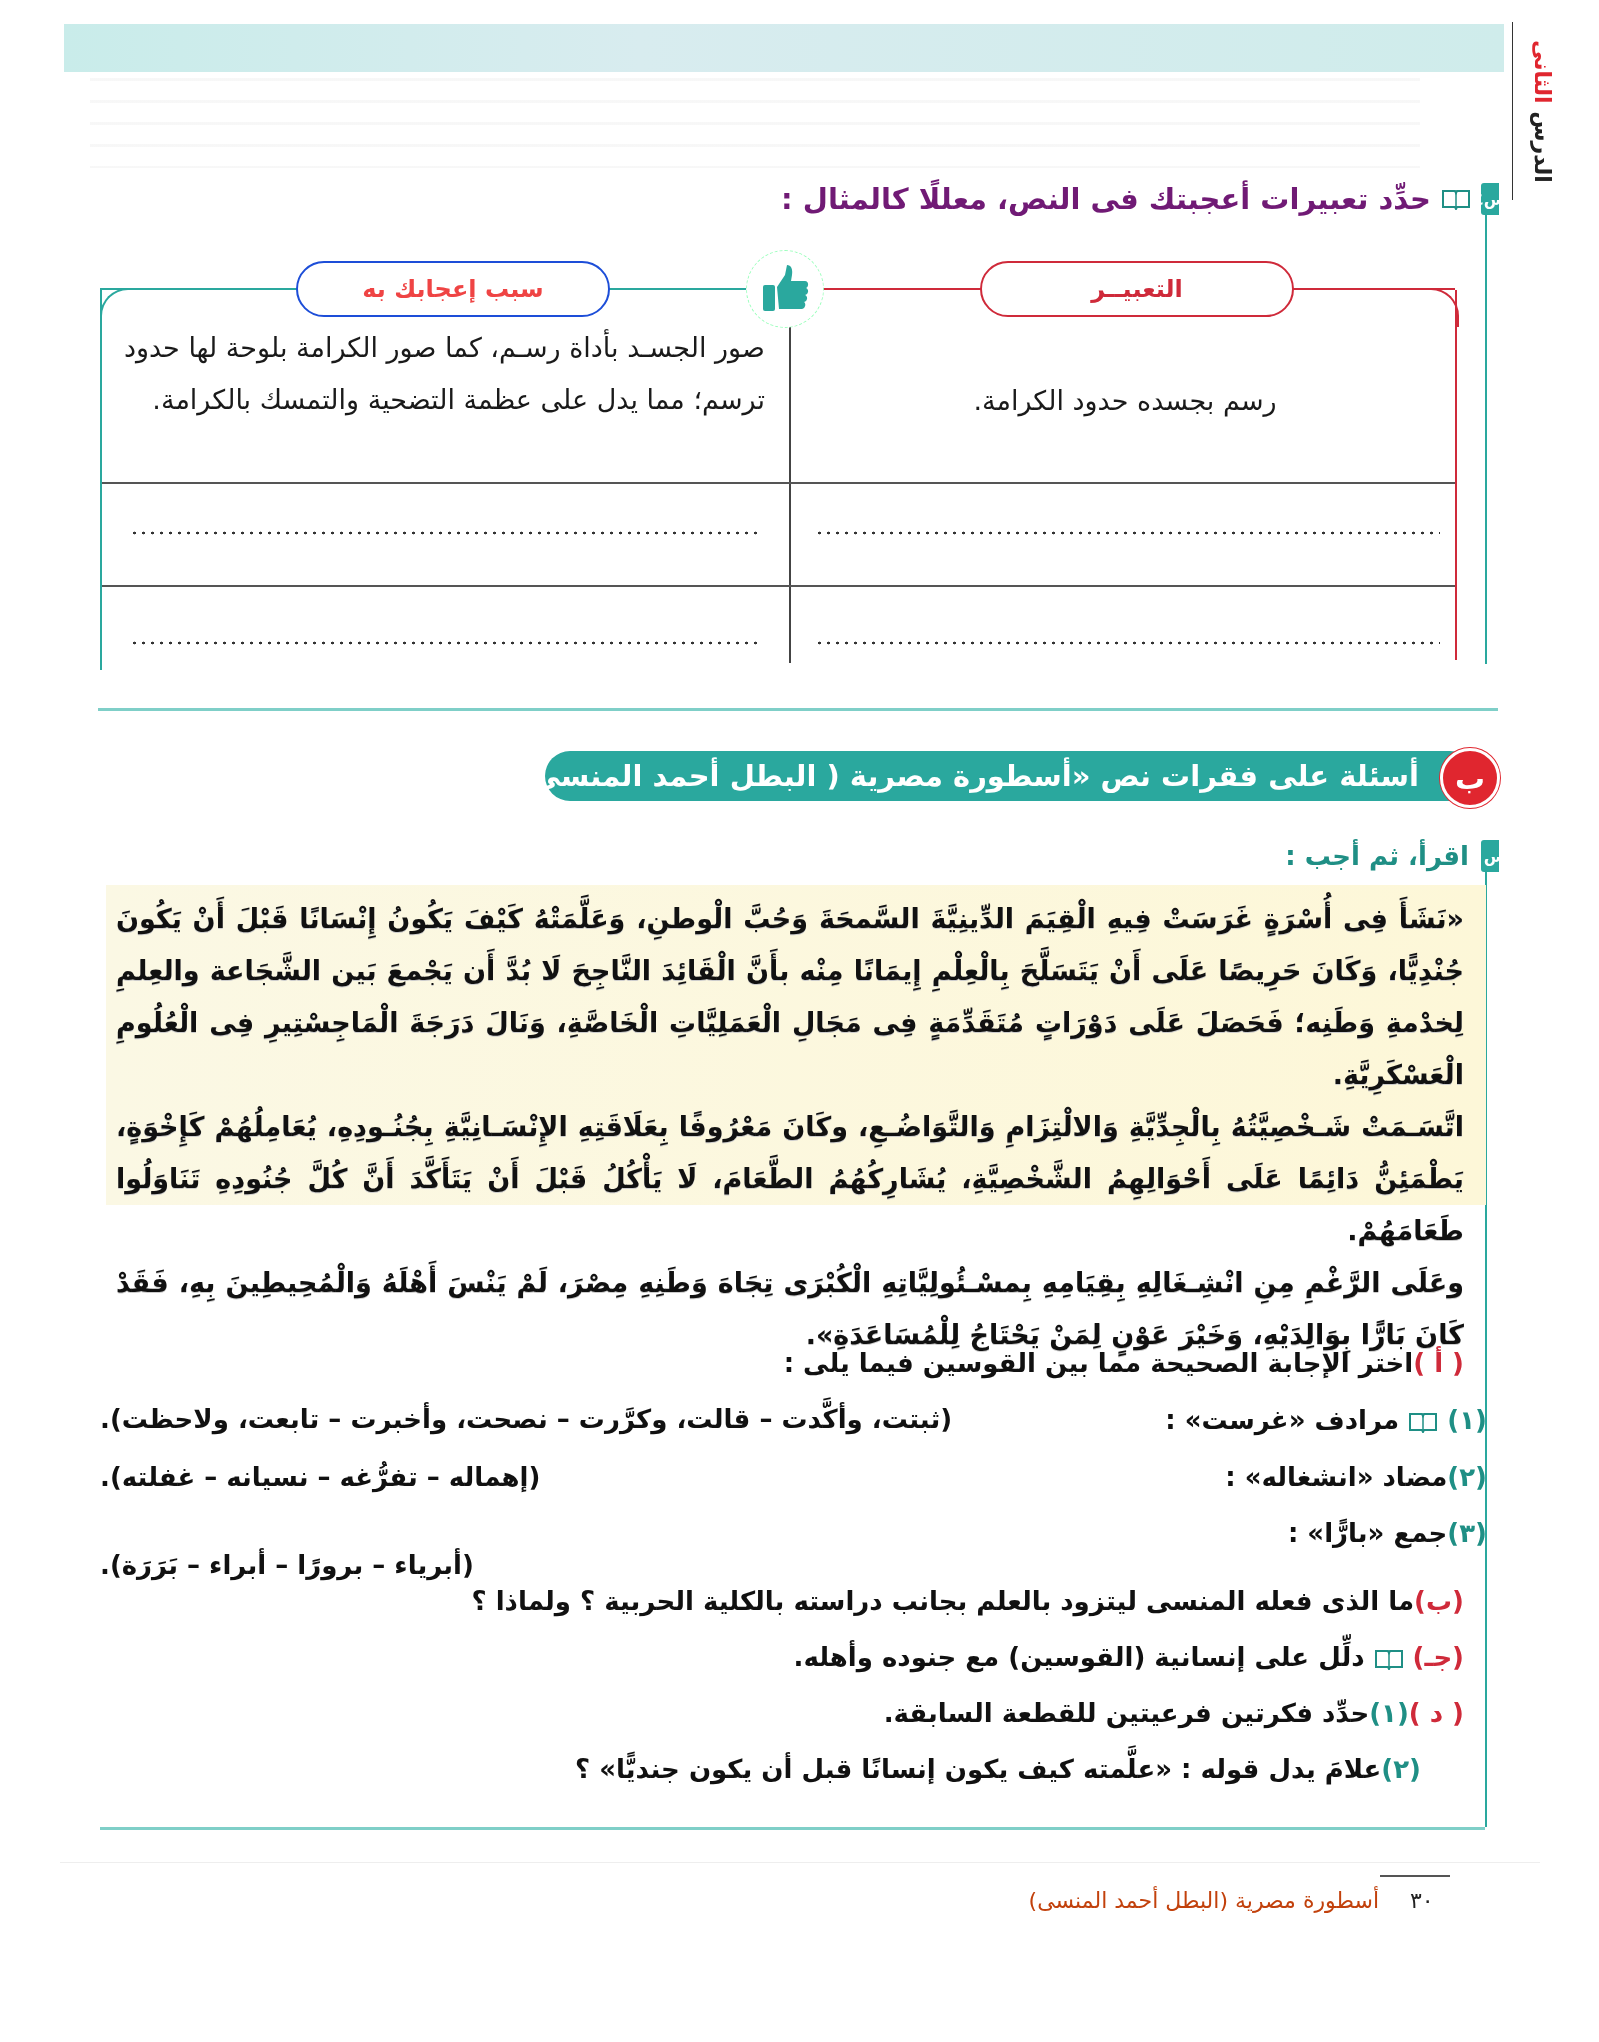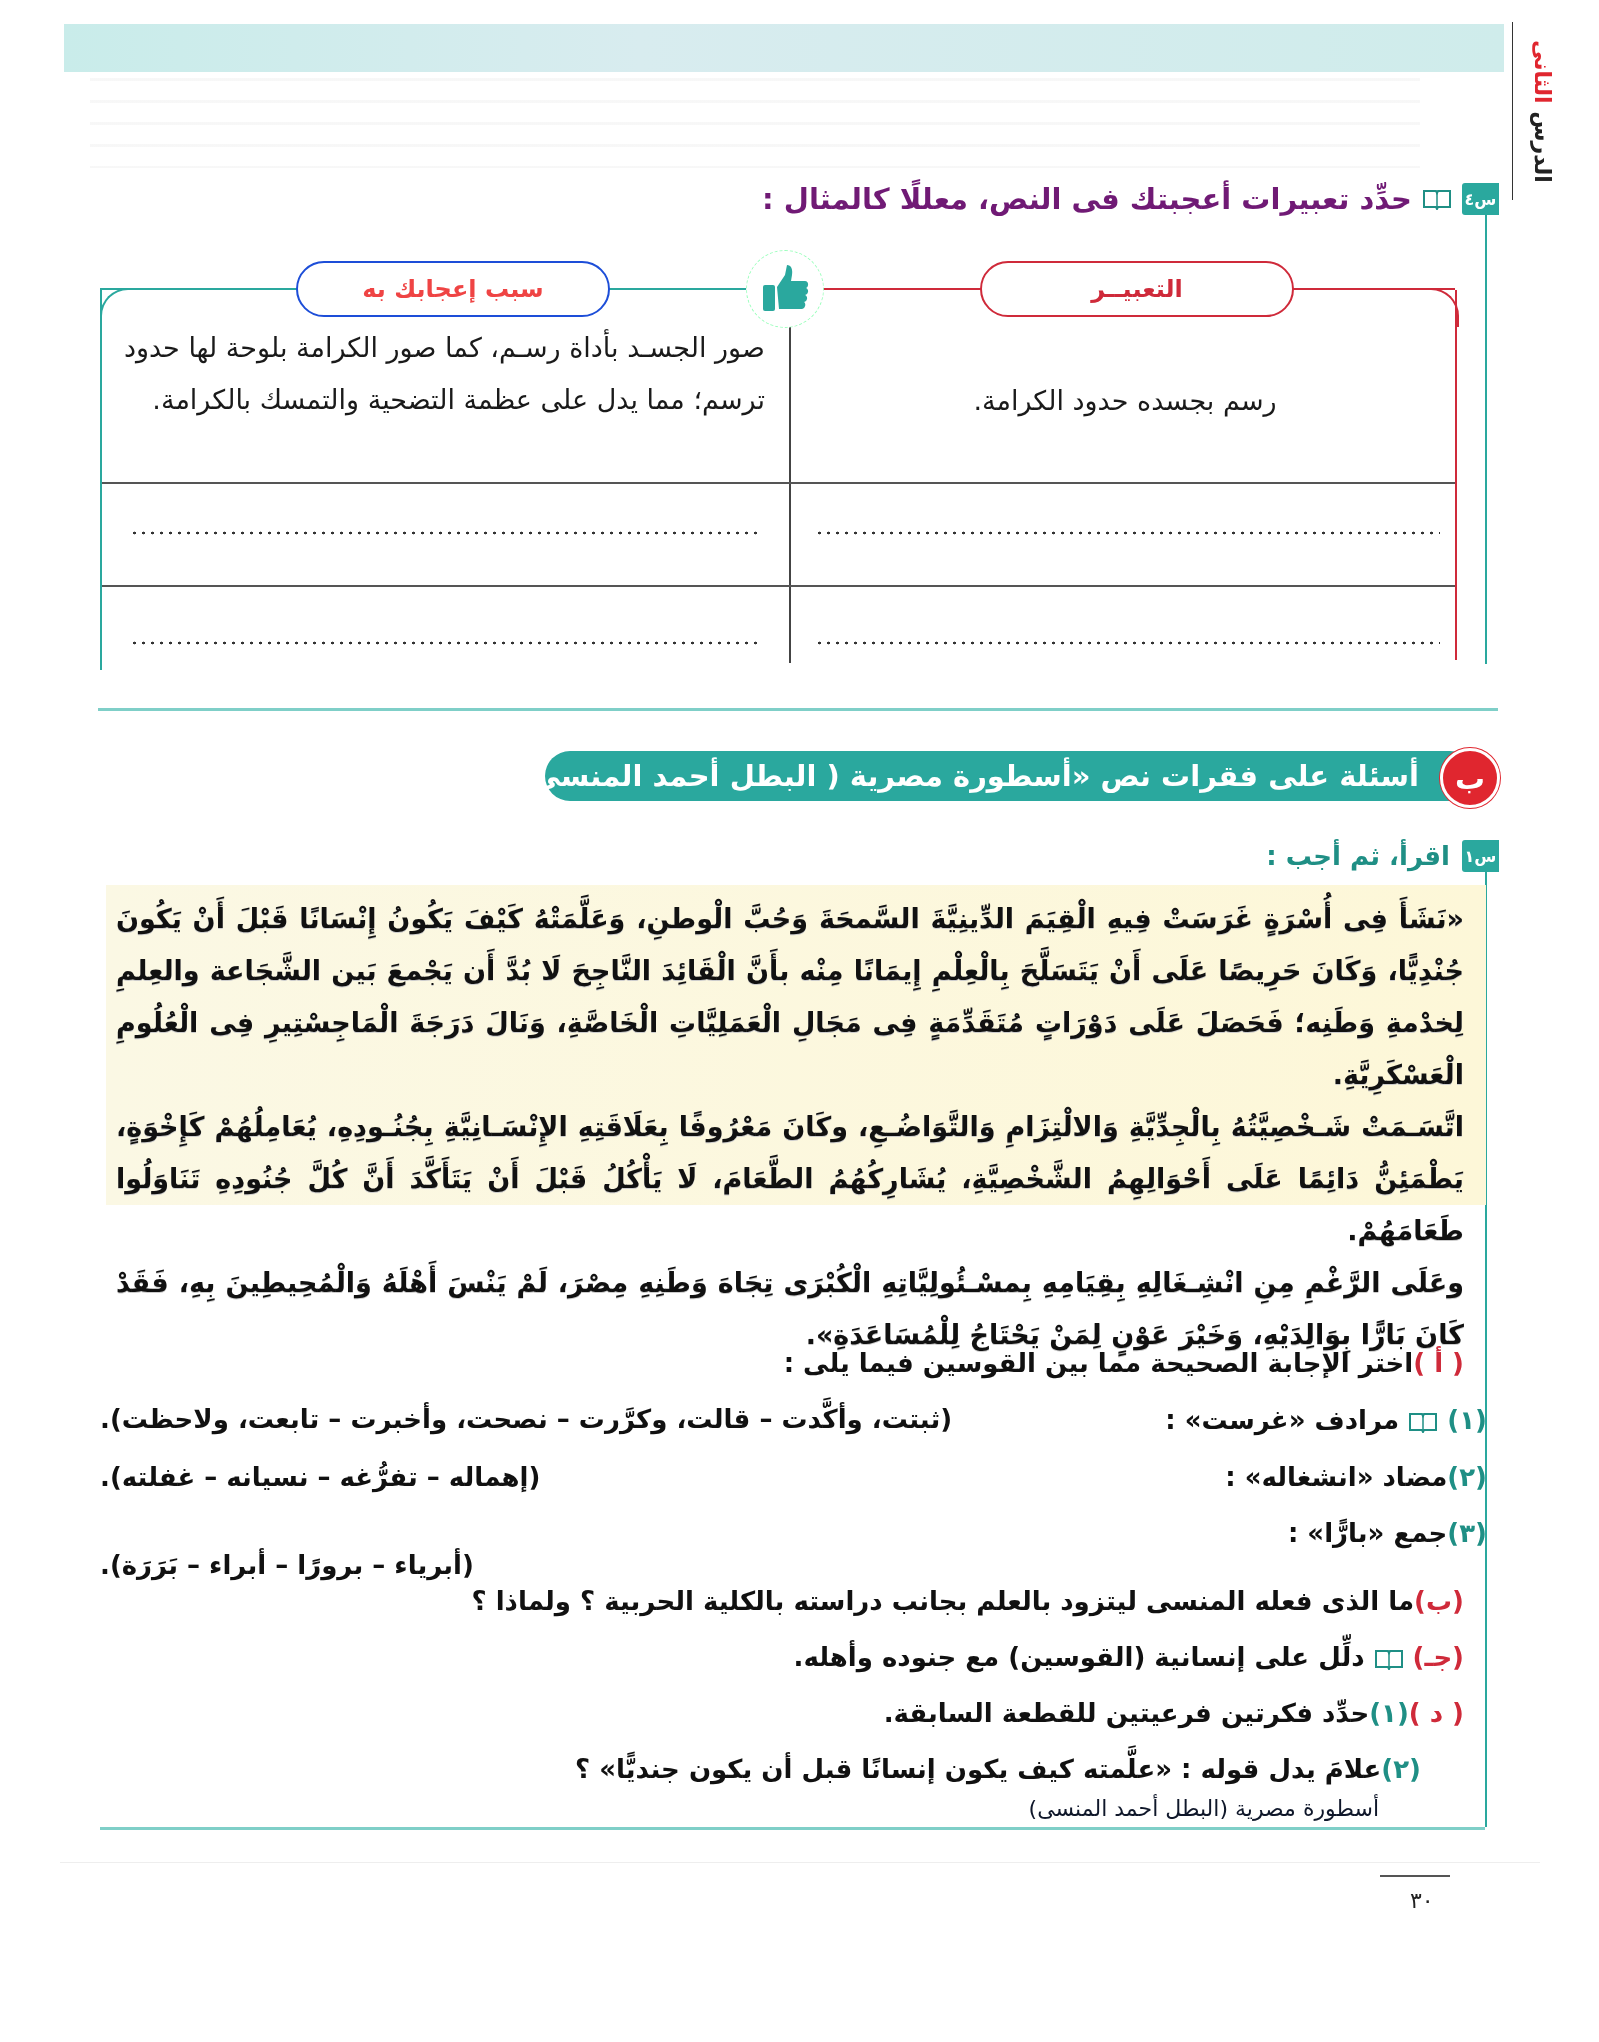--- a/index.html
+++ b/index.html
@@ -20,21 +20,21 @@
     background:repeating-linear-gradient(180deg,#f4f4f4 0 3px,#ffffff 3px 22px); opacity:.7; }
 
   
   .side-rule { left:1512px; top:22px; width:1px; height:178px; background:#333; }
   .side-label { left:1530px; top:40px; writing-mode:vertical-rl; font-size:22px; font-weight:bold; color:#222; }
   .side-label .red { color:#e0262f; }
 
   
   .q-badge {
     background:#2aa89e; color:#fff; font-size:16px; font-weight:bold;
-    width:37px; height:32px; display:flex; align-items:center; justify-content:center;
+    width:18px; height:32px; display:flex; align-items:center; justify-content:center;
     border-radius:3px 0 0 3px;
   }
   .book-icon { width:30px; height:22px; display:inline-block; vertical-align:middle; }
 
   .q4-title-row { right:100px; top:182px; display:flex; align-items:center; gap:10px; }
   .q4-title { font-size:29px; font-weight:bold; color:#701a75; }
   .q4-vrule { left:1485px; top:214px; width:2px; height:450px; background:#2aa89e; }
 
   
   .tbl-outer-right { left:1455px; top:290px; width:2px; height:370px; background:#cf2a3a; }
@@ -82,21 +82,21 @@
   
   .qline { font-size:26px; font-weight:bold; line-height:54px; color:#111; white-space:nowrap; }
   .lbl-red { color:#cf2a3a; }
   .lbl-teal { color:#1f8f85; }
   .opts { font-size:26px; font-weight:bold; color:#111; white-space:nowrap; }
 
   .section-bottom { left:100px; top:1827px; width:1385px; height:3px; background:#7fcfc8; }
 
   .footer-rule { left:1380px; top:1875px; width:70px; height:2px; background:#555; }
   .footer-num { left:1410px; top:1888px; font-size:22px; color:#222; }
-  .footer-title { right:220px; top:1796px; font-size:22px; color:#0f172a; }
+  .footer-title { right:220px; top:1888px; font-size:22px; color:#c2410c; }
   .faint-top-footer { left:60px; top:1862px; width:1480px; height:1px; background:#eee; }
 </style>
 </head>
 <body>
 
 <div class="abs top-band"></div>
 <div class="abs faint-lines"></div>
 
 <div class="abs side-rule"></div>
 <div class="abs side-label">

